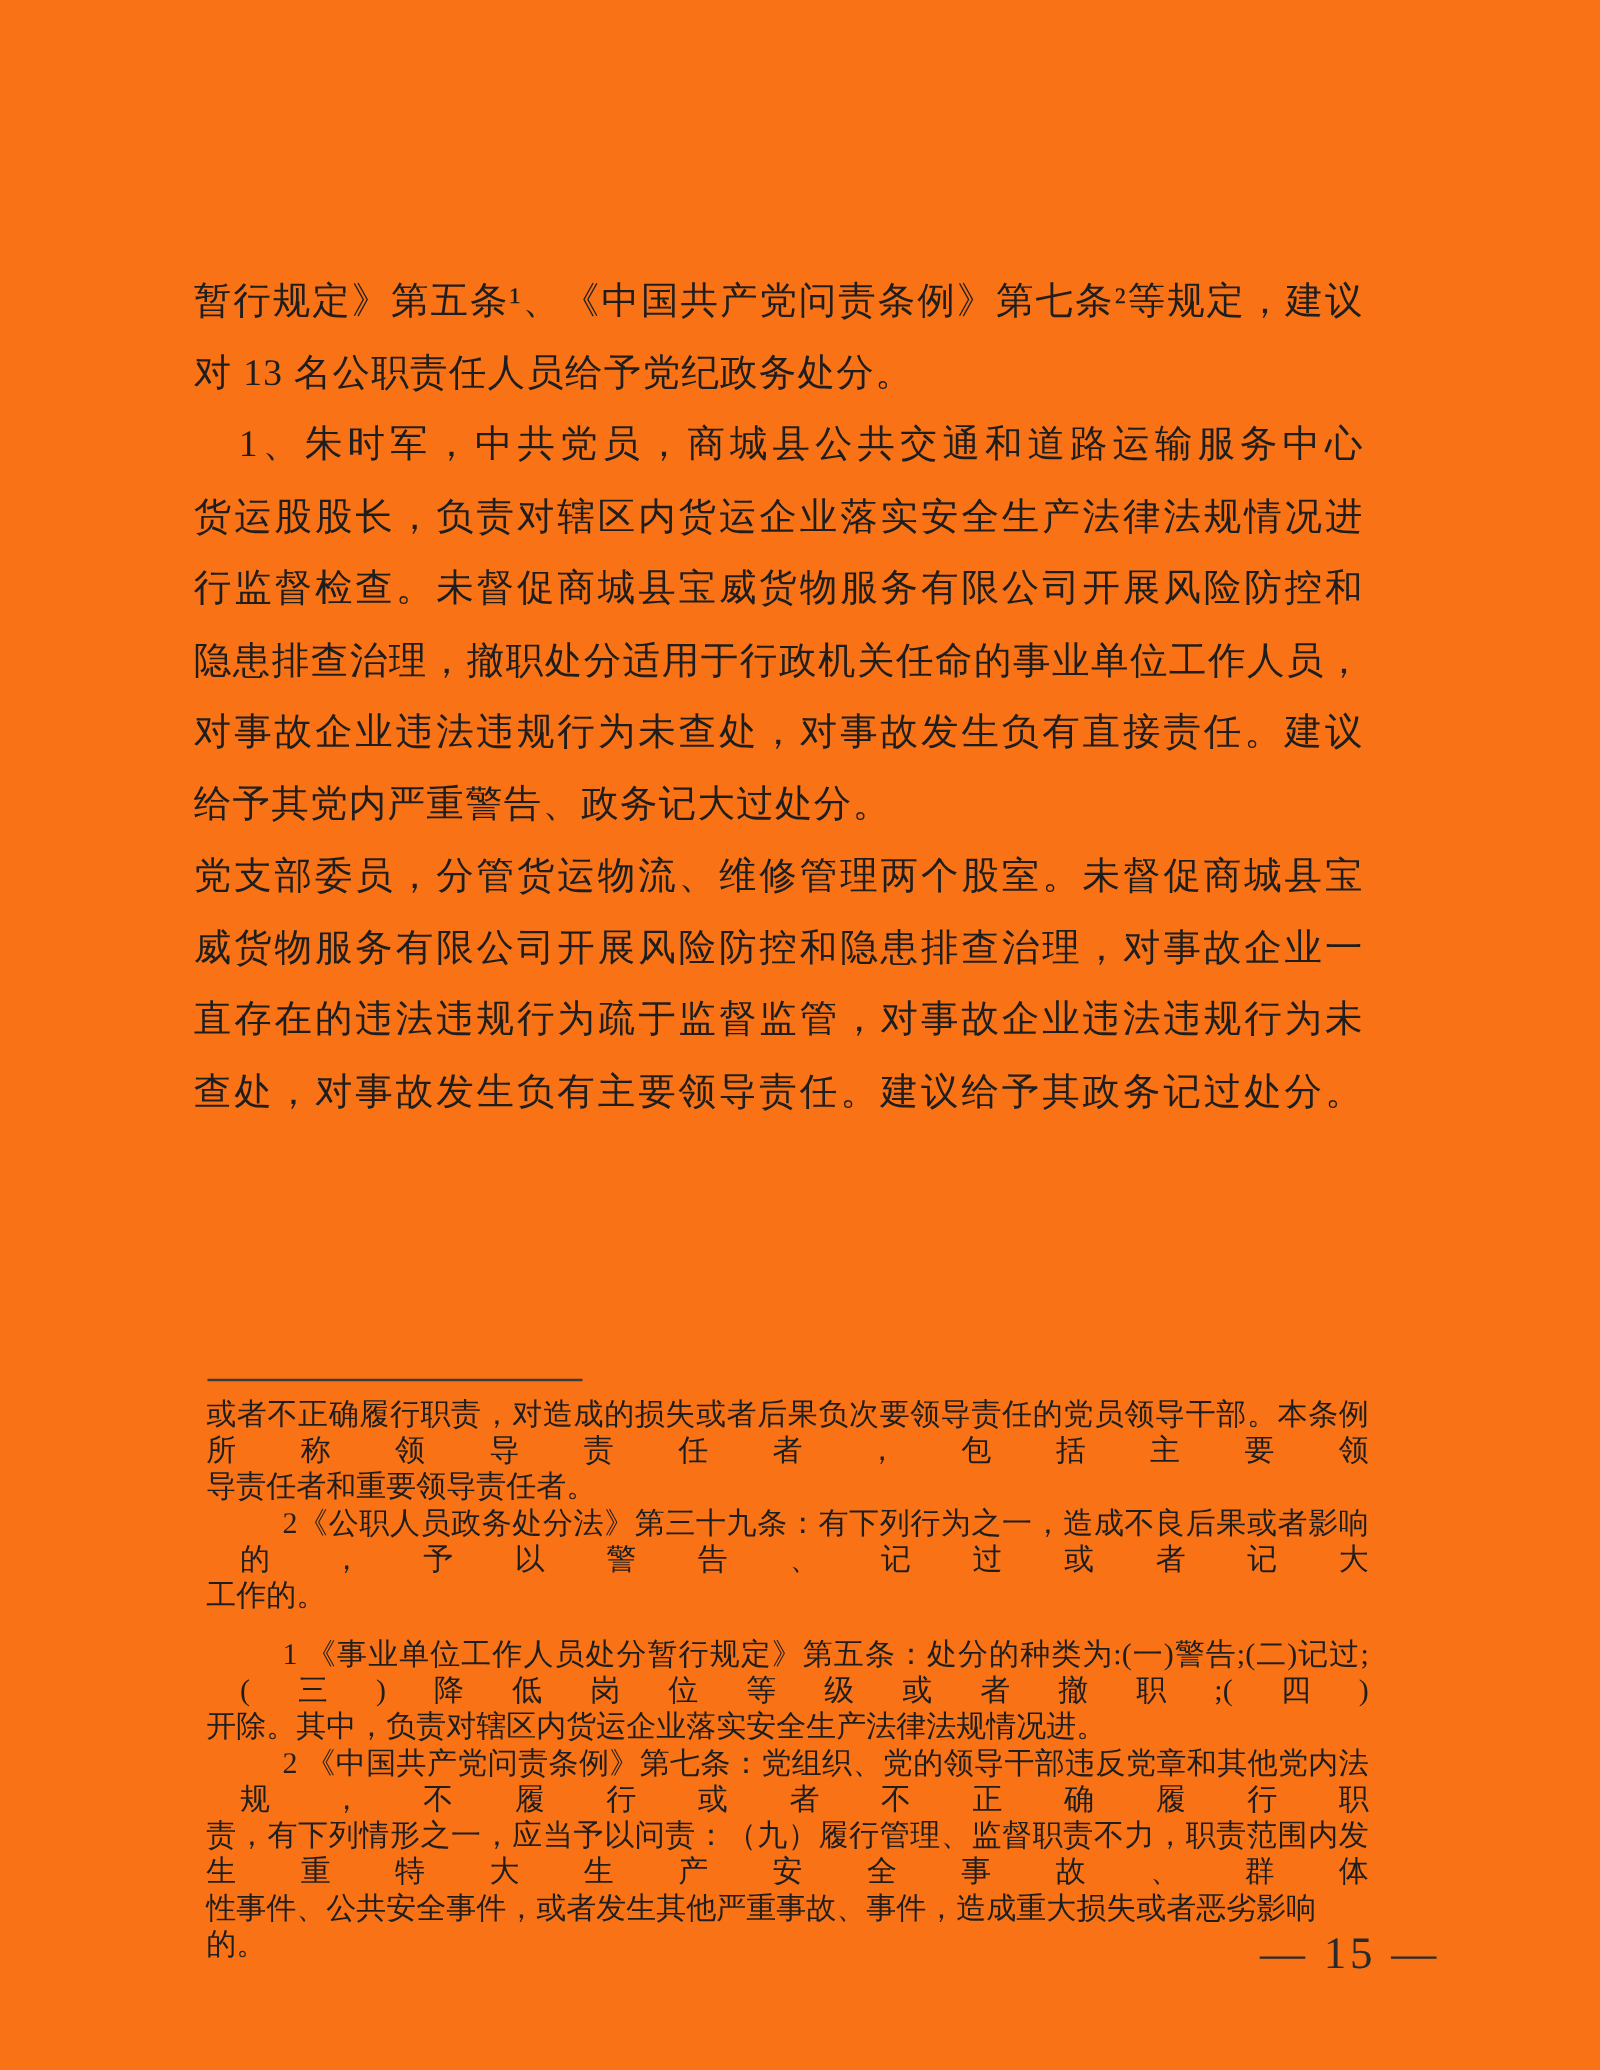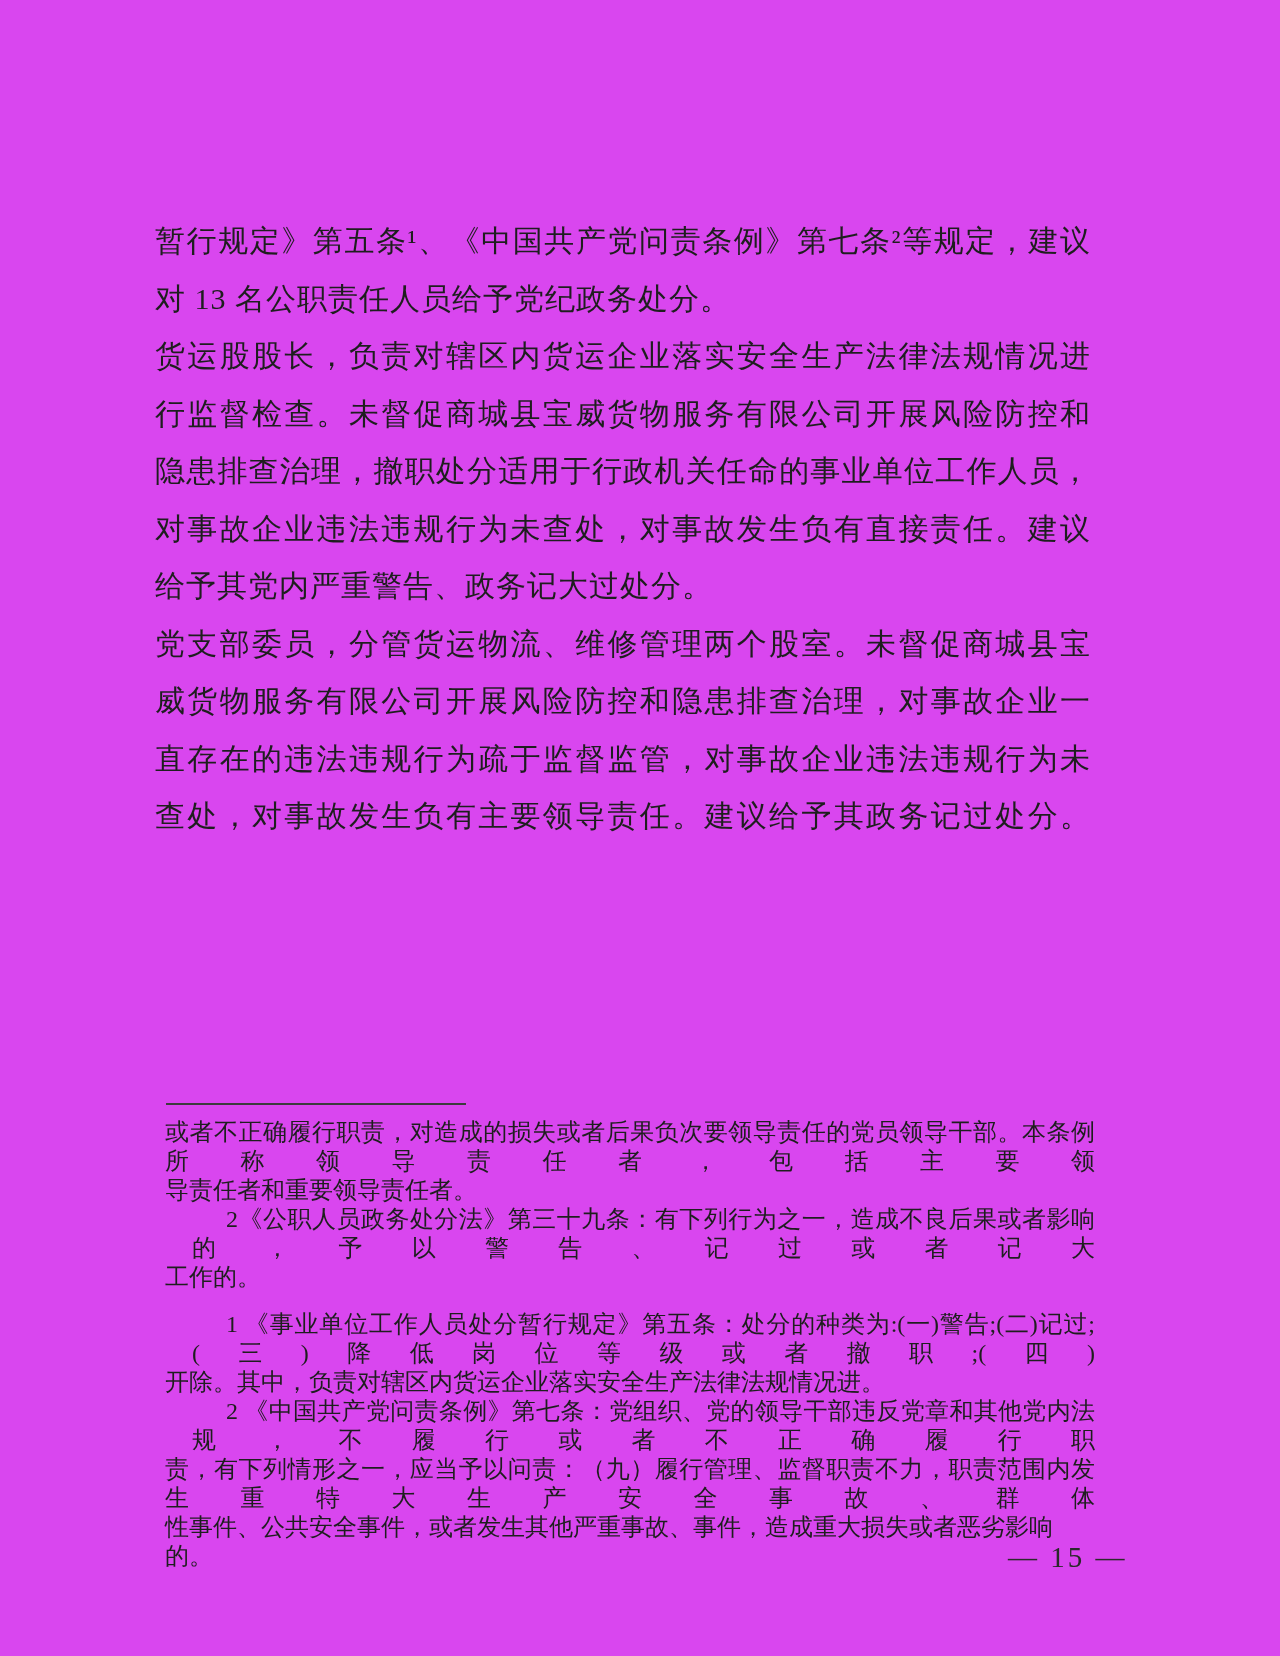--- a/index.html
+++ b/index.html
@@ -4,21 +4,21 @@
 <style>
   html, body { margin: 0; padding: 0; }
   body {
     width: 1280px; height: 1656px;
     background: #f2f2f2;
     font-family: "Liberation Serif", serif;
   }
   .page {
     position: relative;
     width: 1280px; height: 1656px;
-    background: #d946ef;
+    background: #f97316;
     color: #212121;
     overflow: hidden;
   }
   
   .body-text {
     position: absolute;
     left: 155px; top: 212px; width: 936px;
   }
   .bline {
     font-size: 30px;
@@ -49,34 +49,35 @@
   .fline {
     font-size: 24px;
     line-height: 29px;
     color: #1e1e1e;
   }
   .fline.ind { text-indent: 34px; margin-left: 27px; }
   
   .page-number {
     position: absolute;
     top: 1541px; left: 1008px;
-    font-size: 29px;
+    font-size: 36px;
     letter-spacing: 3px;
     color: #2a2a2a;
     white-space: nowrap;
   }
 </style>
 </head>
 <body>
 
 <div class="page">
 
   <main class="body-text" id="body-lines">
       <div class="bline just">暂行规定》第五条¹、《中国共产党问责条例》第七条²等规定，建议</div>
       <div class="bline">对 13 名公职责任人员给予党纪政务处分。</div>
+      <div class="bline just ind">1、朱时军，中共党员，商城县公共交通和道路运输服务中心</div>
       <div class="bline just">货运股股长，负责对辖区内货运企业落实安全生产法律法规情况进</div>
       <div class="bline just">行监督检查。未督促商城县宝威货物服务有限公司开展风险防控和</div>
       <div class="bline just">隐患排查治理，撤职处分适用于行政机关任命的事业单位工作人员，</div>
       <div class="bline just">对事故企业违法违规行为未查处，对事故发生负有直接责任。建议</div>
       <div class="bline">给予其党内严重警告、政务记大过处分。</div>
       <div class="bline just">党支部委员，分管货运物流、维修管理两个股室。未督促商城县宝</div>
       <div class="bline just">威货物服务有限公司开展风险防控和隐患排查治理，对事故企业一</div>
       <div class="bline just">直存在的违法违规行为疏于监督监管，对事故企业违法违规行为未</div>
       <div class="bline just">查处，对事故发生负有主要领导责任。建议给予其政务记过处分。</div>
     </main>

